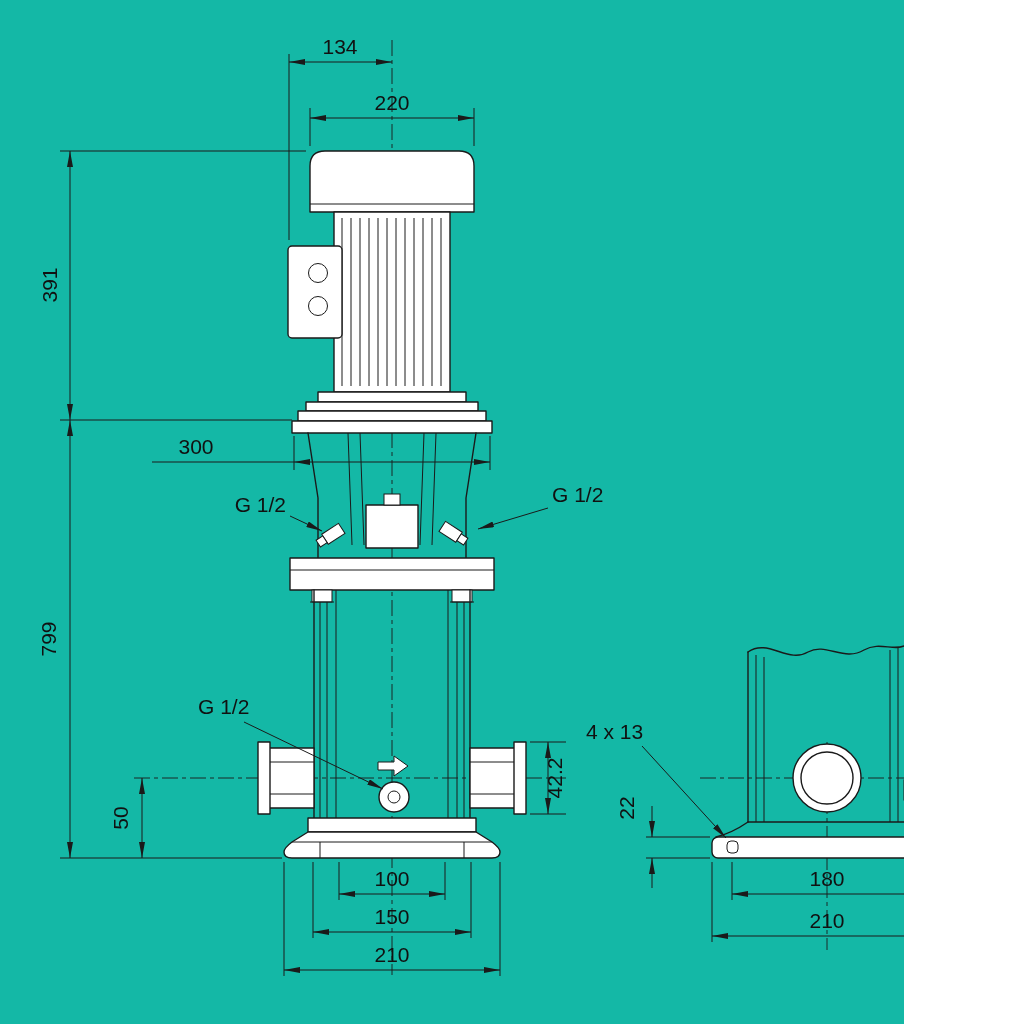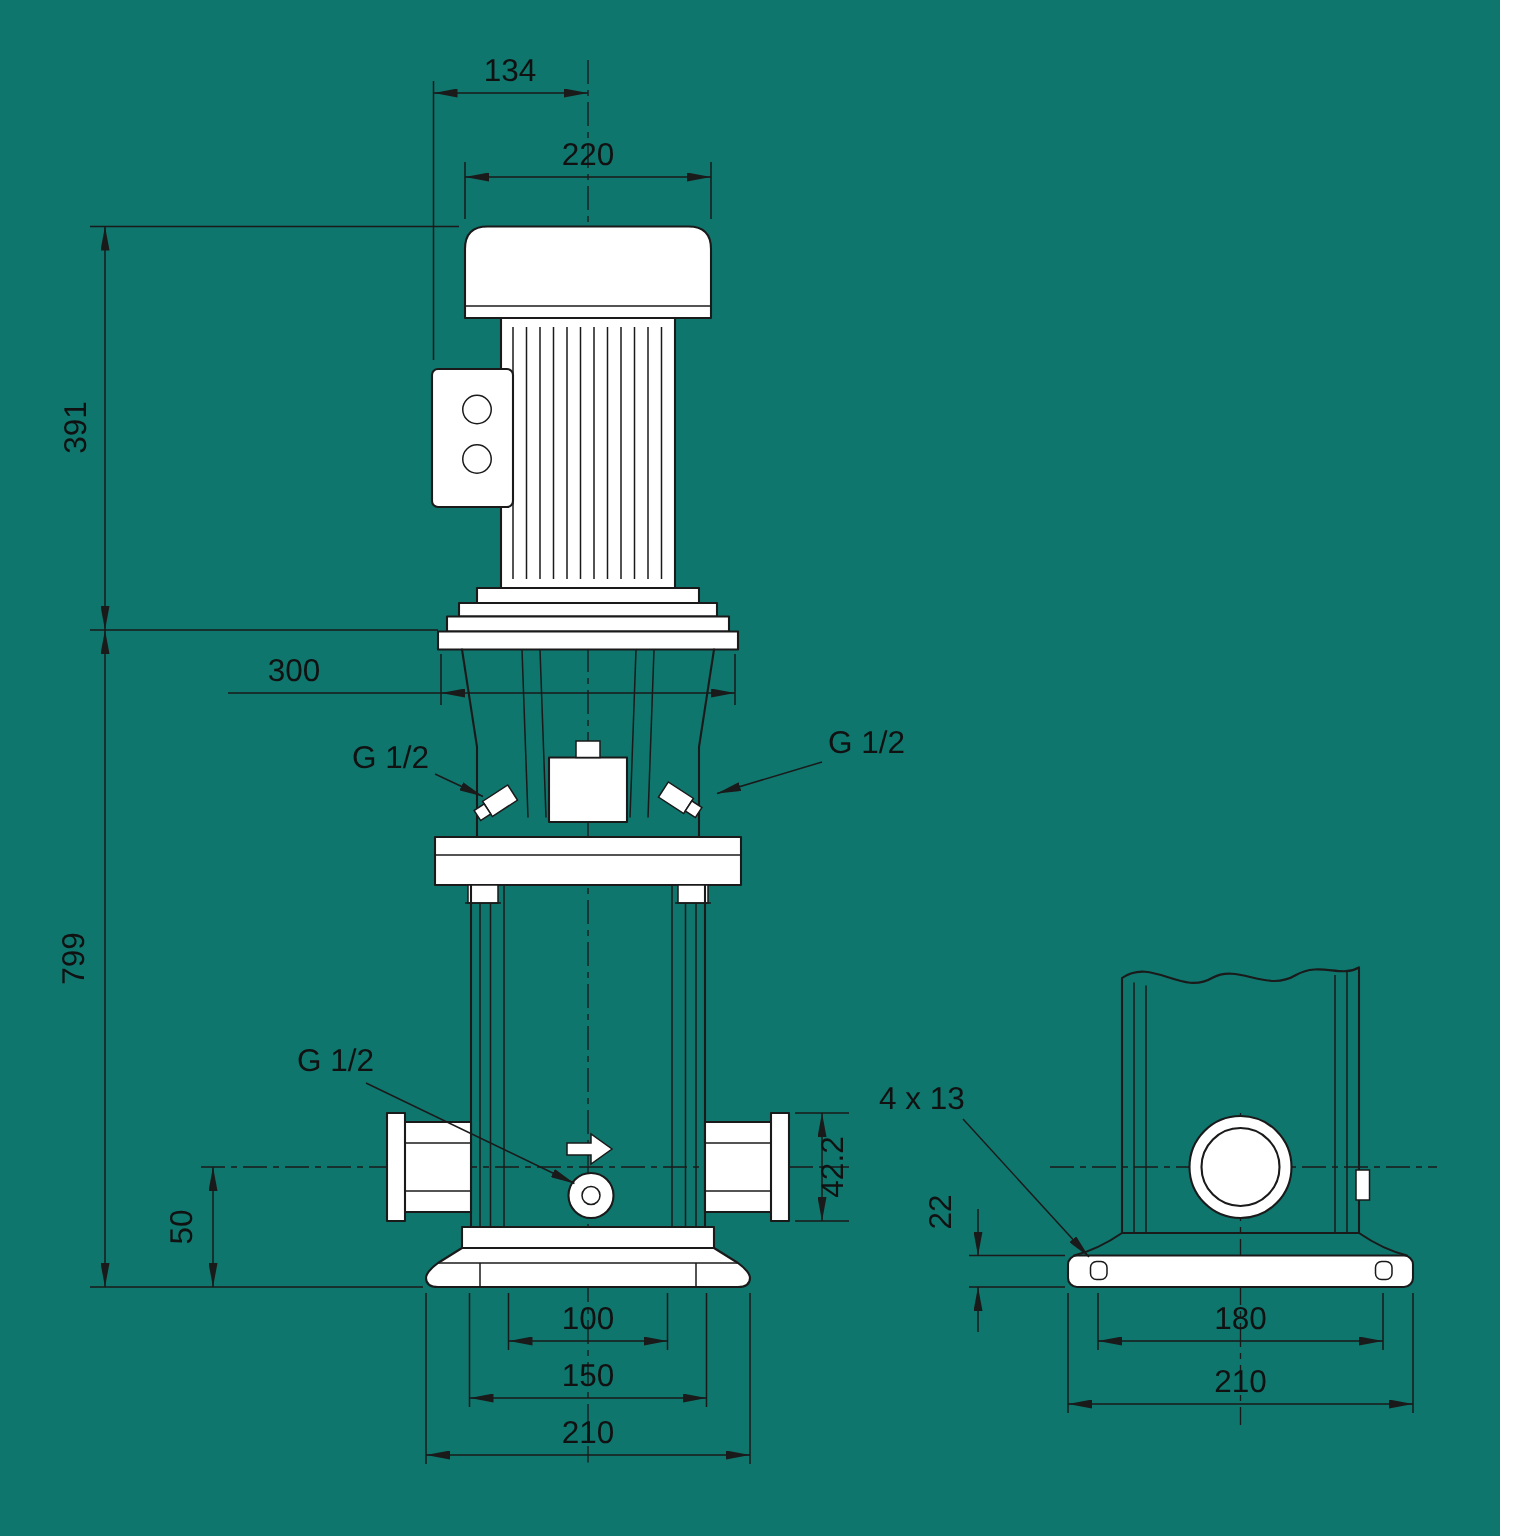--- a/index.html
+++ b/index.html
@@ -1,16 +1,16 @@
 <!DOCTYPE html>
 <html><head>
 <meta charset="utf-8">
 <style>
   html,body{margin:0;padding:0;background:#fff;}
-  .stage{width:1000px;height:1024px;background:#0f766e;position:relative;overflow:hidden;}
+  .stage{width:904px;height:1024px;background:#14b8a6;position:relative;overflow:hidden;}
   svg{display:block;}
   .geo{stroke:#1a1a1a;stroke-width:1.4;fill:none;stroke-linecap:round;stroke-linejoin:round;}
   .geo-thin{stroke:#1a1a1a;stroke-width:1;fill:none;}
   .fillw{fill:#ffffff;}
   .dimline{stroke:#1a1a1a;stroke-width:1;fill:none;}
   .cline{stroke:#1a1a1a;stroke-width:0.9;fill:none;stroke-dasharray:16 4 4 4;}
   .dim{font-family:"Liberation Sans",sans-serif;font-size:21px;fill:#111;}
 </style>
 </head>
 <body>

